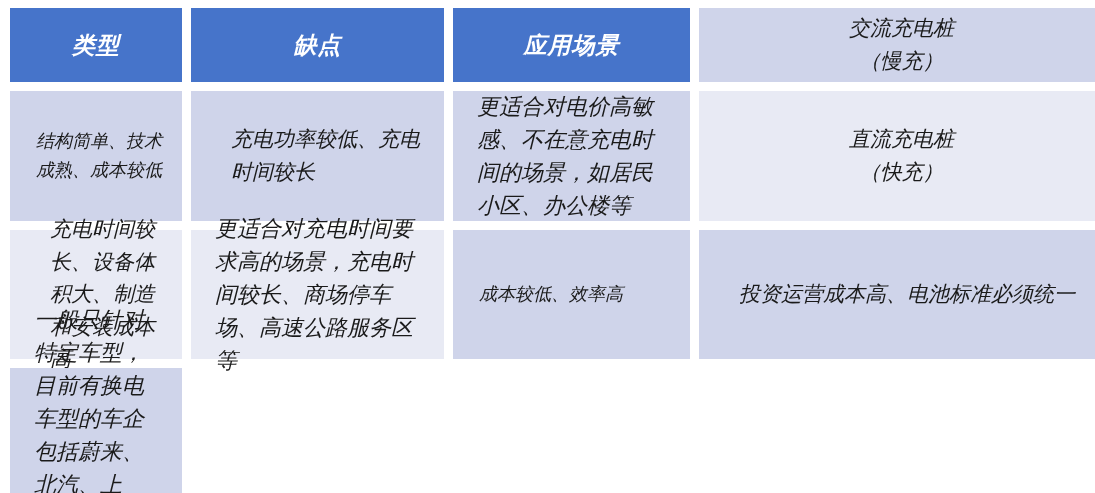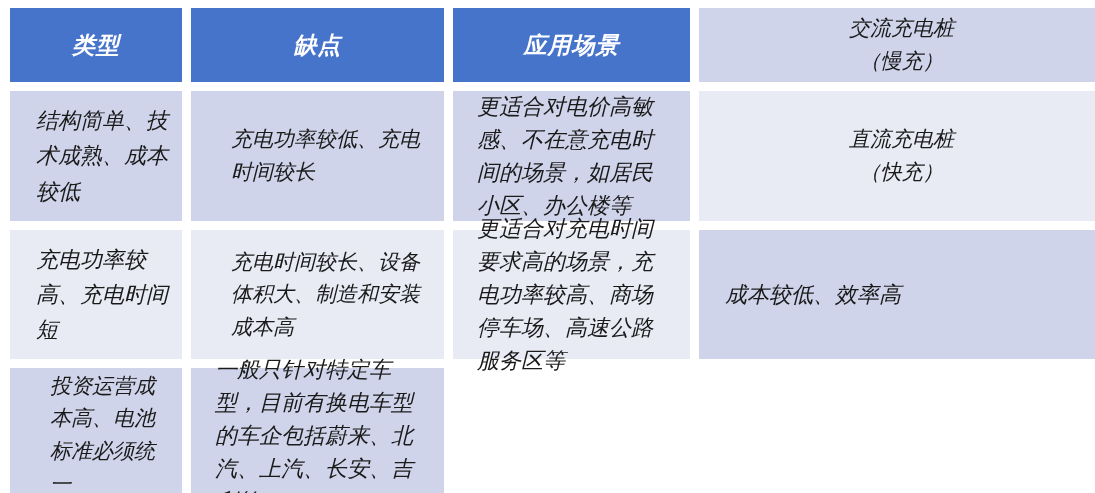--- a/index.html
+++ b/index.html
@@ -44,21 +44,21 @@
   .band-b { background: var(--band-light, #E8EAF4); }
   .col-type {
     justify-content: center;
     text-align: center;
     white-space: pre-line;
     font-size: 21px;
     line-height: 1.55;
   }
   .col-pros {
     padding: 6px 14px 6px 26px;
-    font-size: 22px;
+    font-size: 18px;
     line-height: 1.6;
   }
   .col-cons {
     padding: 6px 20px 6px 40px;
     font-size: 21px;
     line-height: 1.55;
   }
   .col-scen {
     padding: 6px 26px 6px 24px;
     font-size: 22px;
@@ -81,23 +81,22 @@
     <div class="cell th">应用场景</div>
 
     <div class="cell band-a col-type">交流充电桩
 （慢充）</div>
     <div class="cell band-a col-pros">结构简单、技术成熟、成本较低</div>
     <div class="cell band-a col-cons">充电功率较低、充电时间较长</div>
     <div class="cell band-a col-scen">更适合对电价高敏感、不在意充电时间的场景，如居民小区、办公楼等</div>
 
     <div class="cell band-b col-type">直流充电桩
 （快充）</div>
-    <div class="cell band-b col-pros">充电功率较高、充电时间短</div>
     <div class="cell band-b col-cons">充电时间较长、设备体积大、制造和安装成本高</div>
-    <div class="cell band-b col-scen">更适合对充电时间要求高的场景，充电功率较高、商场停车场、高速公路服务区等</div>
+    <div class="cell band-b col-scen">更适合对充电时间要求高的场景，充电时间较长、商场停车场、高速公路服务区等</div>
 
     <div class="cell band-a col-pros">成本较低、效率高</div>
     <div class="cell band-a col-cons">投资运营成本高、电池标准必须统一</div>
     <div class="cell band-a col-scen">一般只针对特定车型，目前有换电车型的车企包括蔚来、北汽、上汽、长安、吉利等</div>
 
   </div>
   <div class="bottom-rule"></div>
 </div>
 
 </body></html>

